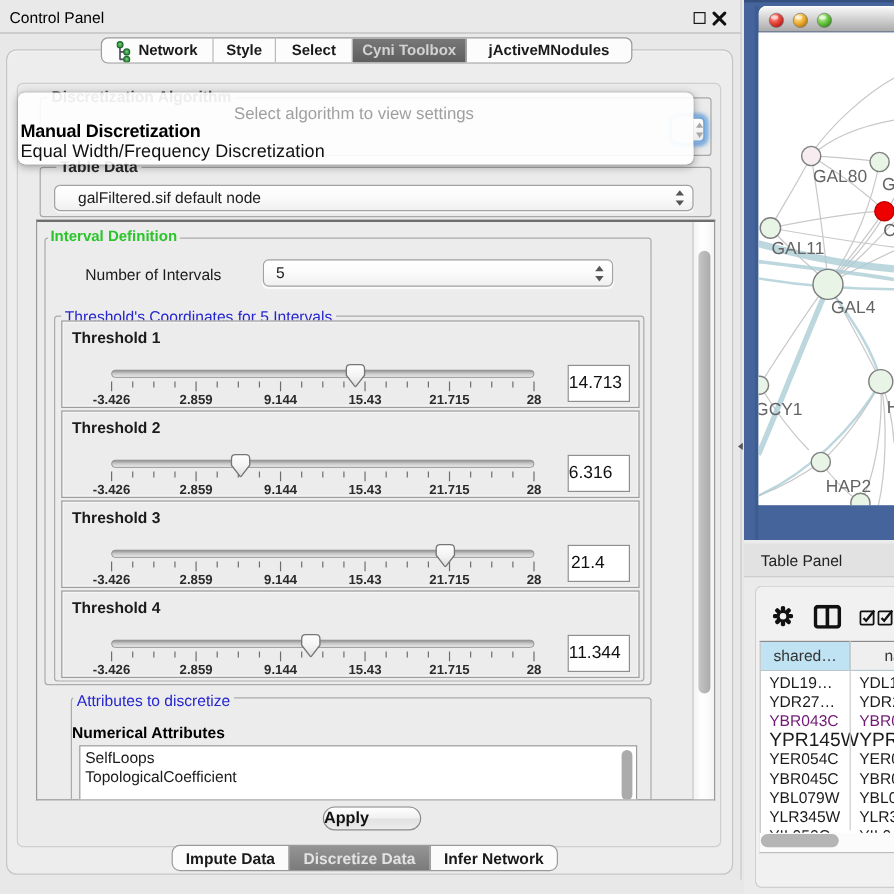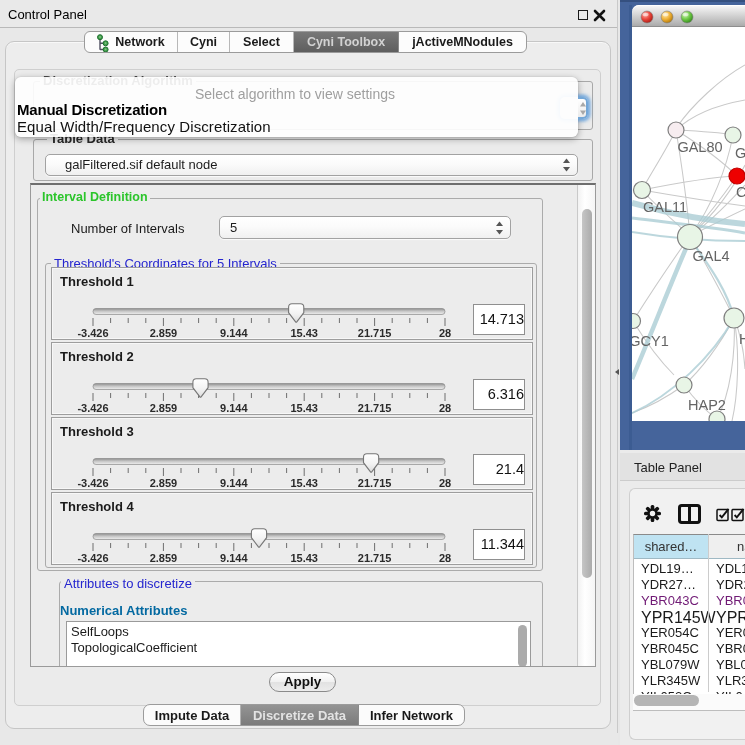--- a/index.html
+++ b/index.html
@@ -2,21 +2,21 @@
 <html><head><meta charset="utf-8">
 <style>
 * { margin:0; padding:0; box-sizing:border-box; }
 html,body { width:745px; height:745px; }
 body { font-family:"Liberation Sans", sans-serif; background:#e7e7e7; position:relative; overflow:hidden; }
 .abs { position:absolute; }
 .combo { position:absolute; background:linear-gradient(180deg,#ffffff 0%,#fbfbfb 45%,#f0f0f0 100%); border:1px solid #a2a2a2; border-radius:5px; box-shadow:0 1px 1px rgba(255,255,255,0.8); font-size:13px; color:#1c1c1c; }
 .carr { position:absolute; right:6px; top:50%; margin-top:-6px; }
 .tpanel { position:absolute; left:20px; width:482px; height:73px; background:#ececec; border:1px solid #9d9d9d; box-shadow:inset 0 0 0 1px #f7f7f7; }
 .tlabel { position:absolute; left:8px; top:6px; font-size:13px; font-weight:bold; color:#1a1a1a; }
-.vbox { position:absolute; left:421px; top:36px; width:52px; height:31px; background:#ffffff; border:1px solid #8f8f8f; font-size:14.5px; color:#111; text-align:right; padding-right:0; line-height:29px; }
+.vbox { position:absolute; left:421px; top:36px; width:52px; height:31px; background:#ffffff; border:1px solid #8f8f8f; font-size:14.5px; color:#111; text-align:right; padding-right:20px; line-height:29px; }
 .titem { height:15.6px; line-height:15.6px; font-size:13px; color:#1b1b1b; padding-left:4px; }
 </style></head>
 <body>
 <svg width="0" height="0" style="position:absolute">
 <defs>
 <linearGradient id="trk" x1="0" y1="0" x2="0" y2="1">
         <stop offset="0" stop-color="#8d8d8d"></stop>
         <stop offset="0.45" stop-color="#c6c6c6"></stop>
         <stop offset="1" stop-color="#efefef"></stop>
       </linearGradient>
@@ -58,23 +58,23 @@
           <circle cx="8.6" cy="9.3" r="2.5"></circle>
           <circle cx="8.6" cy="15.5" r="2.5"></circle>
         </g>
         <g fill="#8fd08f" opacity="0.8">
           <circle cx="3" cy="3" r="0.9"></circle>
           <circle cx="8.6" cy="9.1" r="0.9"></circle>
           <circle cx="8.6" cy="15.3" r="0.9"></circle>
         </g>
       </svg>
     Network</div>
-  <div style="width:52px;display:flex;align-items:center;justify-content:center;border-right:1px solid #b8b8b8">Cyni</div>
+  <div style="width:52px;display:flex;align-items:center;justify-content:center;border-right:1px solid #b8b8b8">Style</div>
   <div style="width:64px;display:flex;align-items:center;justify-content:center;border-right:1px solid #b8b8b8">Select</div>
-  <div style="width:105px;display:flex;align-items:center;justify-content:center;background:linear-gradient(#787878,#5e5e5e);color:#d2d2d2;border-right:1px solid #8a8a8a">Cyni Toolbox</div>
+  <div style="width:95px;display:flex;align-items:center;justify-content:center;background:linear-gradient(#787878,#5e5e5e);color:#d2d2d2;border-right:1px solid #8a8a8a">Cyni Toolbox</div>
   <div style="flex:1;display:flex;align-items:center;justify-content:center">jActiveMNodules</div>
 </div>
 
 <div class="abs" style="left:33px;top:81px;width:560px;height:49px;border:1px solid #a8a8a8;border-radius:3px"></div>
 <div class="abs" style="left:40px;top:73px;font-size:13px;font-weight:bold;color:#4a4a4a;background:#ebebeb;padding:0 3px">Discretization Algorithm</div>
 
 <div class="abs" style="left:560px;top:97px;width:28px;height:22px;border-radius:5px;box-shadow:0 0 4px 2px rgba(100,160,220,0.6)"></div>
 
 <div class="abs" style="left:33px;top:139px;width:560px;height:42px;border:1px solid #a8a8a8;border-radius:3px"></div>
 <div class="abs" style="left:47px;top:131px;font-size:13px;font-weight:bold;color:#2a2a2a;background:#ebebeb;padding:0 3px">Table Data</div>
@@ -259,32 +259,32 @@
         <g transform="translate(207.0,35.2)">
           <path d="M-7.6,4 Q-7.6,0.6 -4.2,0.6 L4.2,0.6 Q7.6,0.6 7.6,4 L7.6,9.5 L0.6,18.6 Q0,19.4 -0.6,18.6 L-7.6,9.5 Z" fill="url(#thm)" stroke="#767676" stroke-width="1.1"></path>
         </g>
       </svg>
 <div class="tlabel">Threshold 4</div>
 <div class="vbox">11.344</div>
 </div>
 
   <div class="abs" style="left:28px;top:396px;width:484px;height:95px;border:1px solid #ababab;border-radius:3px"></div>
   <div class="abs" style="left:30px;top:391px;font-size:13px;color:#2525cf;background:#ececec;padding:0 3px">Attributes to discretize</div>
-  <div class="abs" style="left:29px;top:418px;font-size:13px;font-weight:bold;color:#0369a1">Numerical Attributes</div>
+  <div class="abs" style="left:29px;top:418px;font-size:13px;font-weight:bold;color:#000000">Numerical Attributes</div>
   <div class="abs" style="left:35px;top:436px;width:465px;height:70px;background:#ffffff;border:1px solid #9a9a9a;padding-top:2px">
     <div class="titem">SelfLoops</div>
     <div class="titem">TopologicalCoefficient</div>
     <div class="abs" style="right:3px;top:3px;width:9px;height:42px;background:#ababab;border-radius:4.5px"></div>
   </div>
 
   <div class="abs" style="left:546px;top:0;width:19px;height:484px;background:linear-gradient(90deg,#f2f2f2,#ffffff 40%,#f5f5f5);border-left:1px solid #c9c9c9;border-right:1px solid #c9c9c9"></div>
   <div class="abs" style="left:551px;top:24px;width:10px;height:369px;background:linear-gradient(90deg,#c6c6c6,#ababab);border-radius:5px"></div>
 </div>
 
-<div class="abs" style="left:269px;top:672px;width:67px;height:20px;border:1px solid #8a8a8a;border-radius:10px;background:linear-gradient(#ffffff,#f1f1f1 48%,#e2e2e2 52%,#ececec);font-size:13.5px;font-weight:bold;color:#111;text-align:center;line-height:18px">Apply</div>
+<div class="abs" style="left:269px;top:672px;width:82px;height:20px;border:1px solid #8a8a8a;border-radius:10px;background:linear-gradient(#ffffff,#f1f1f1 48%,#e2e2e2 52%,#ececec);font-size:13.5px;font-weight:bold;color:#111;text-align:left;line-height:18px">Apply</div>
 
 <div class="abs" style="left:143px;top:704px;width:322px;height:22px;background:#fbfbfb;border:1px solid #9b9b9b;border-radius:7px;overflow:hidden;display:flex;font-size:13px;font-weight:bold;color:#1a1a1a">
   <div style="width:97px;display:flex;align-items:center;justify-content:center;border-right:1px solid #b3b3b3">Impute Data</div>
   <div style="width:118px;display:flex;align-items:center;justify-content:center;background:linear-gradient(#949494,#7b7b7b);color:#e3e3e3;border-right:1px solid #8a8a8a">Discretize Data</div>
   <div style="flex:1;display:flex;align-items:center;justify-content:center">Infer Network</div>
 </div>
 
 <div class="abs" style="left:15px;top:77px;width:563px;height:60px;background:rgba(255,255,255,0.9);border-radius:6px;box-shadow:0 2px 7px rgba(0,0,0,0.33),0 0 1px rgba(0,0,0,0.25)"></div>
 <div class="abs" style="left:135px;top:86px;width:320px;text-align:center;font-size:14px;color:#9f9f9f">Select algorithm to view settings</div>
 <div class="abs" style="left:17px;top:101px;font-size:15px;font-weight:bold;color:#000;letter-spacing:-0.2px">Manual Discretization</div>

